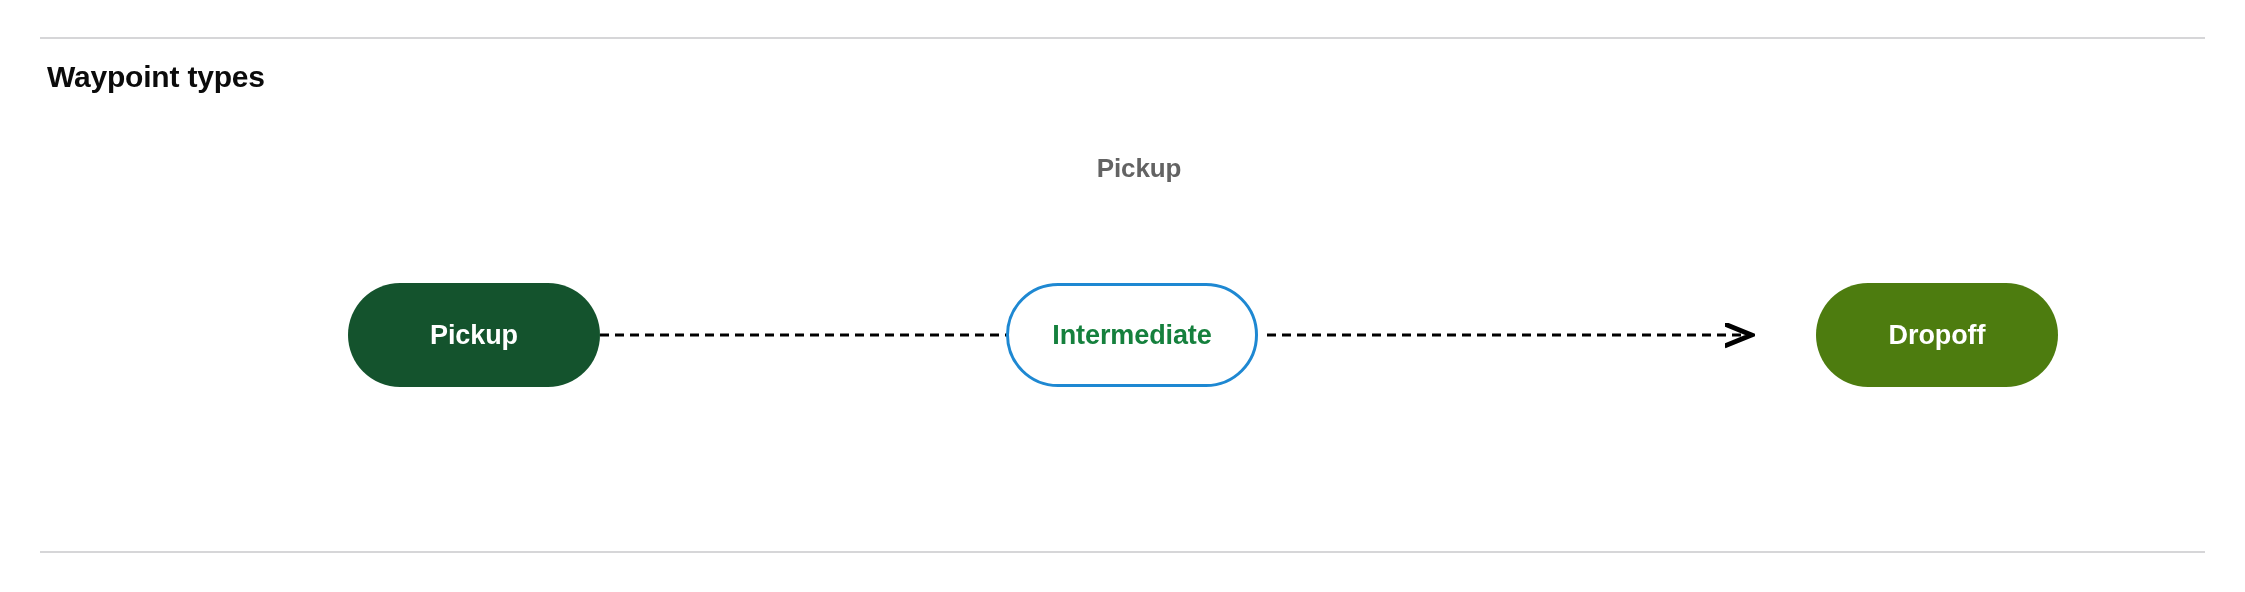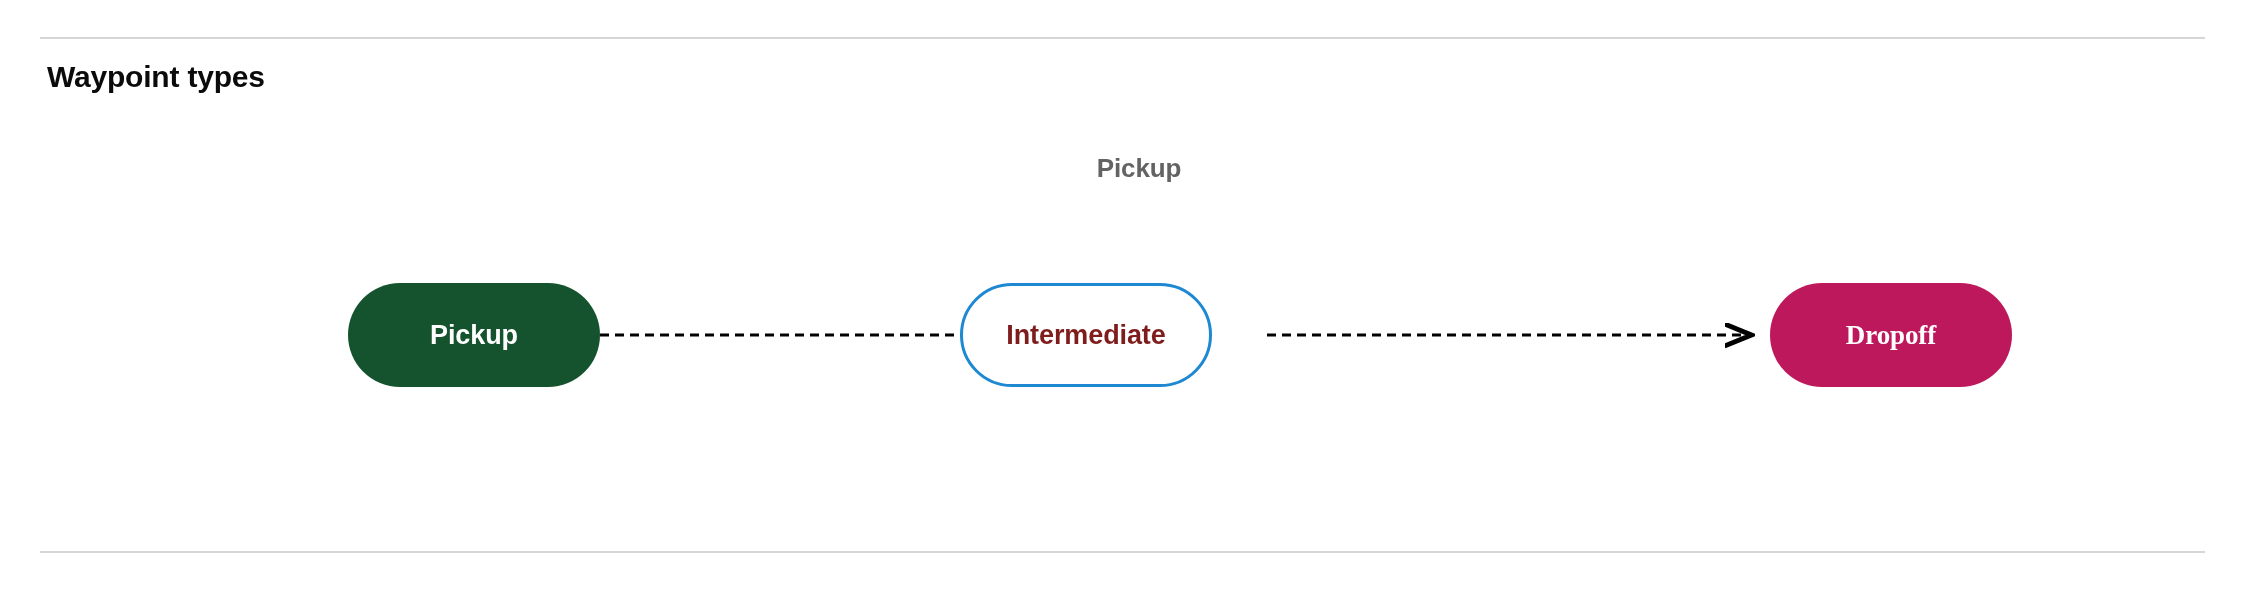--- a/index.html
+++ b/index.html
@@ -84,32 +84,31 @@
     letter-spacing: -0.1px;
     white-space: nowrap;
   }
   .node-pickup {
     left: 348px;
     width: 252px;
     background: #14532d;
     color: #ffffff;
   }
   .node-intermediate {
-    left: 960px;
+    left: 1006px;
     width: 252px;
     background: #ffffff;
     border: 3px solid #1e88d2;
-    color: #7f1d1d;
+    color: #15803d;
   }
   .node-dropoff {
-    left: 1770px;
+    left: 1816px;
     width: 242px;
-    background: #be185d;
+    background: #4d7c0f;
     color: #ffffff;
-    font-family: Liberation Serif, serif;
   }
 </style>
 </head>
 <body>
 
 <div id="page">
 
   <div class="divider" id="divider-top"></div>
 
   <div id="page-title">Waypoint types</div>

